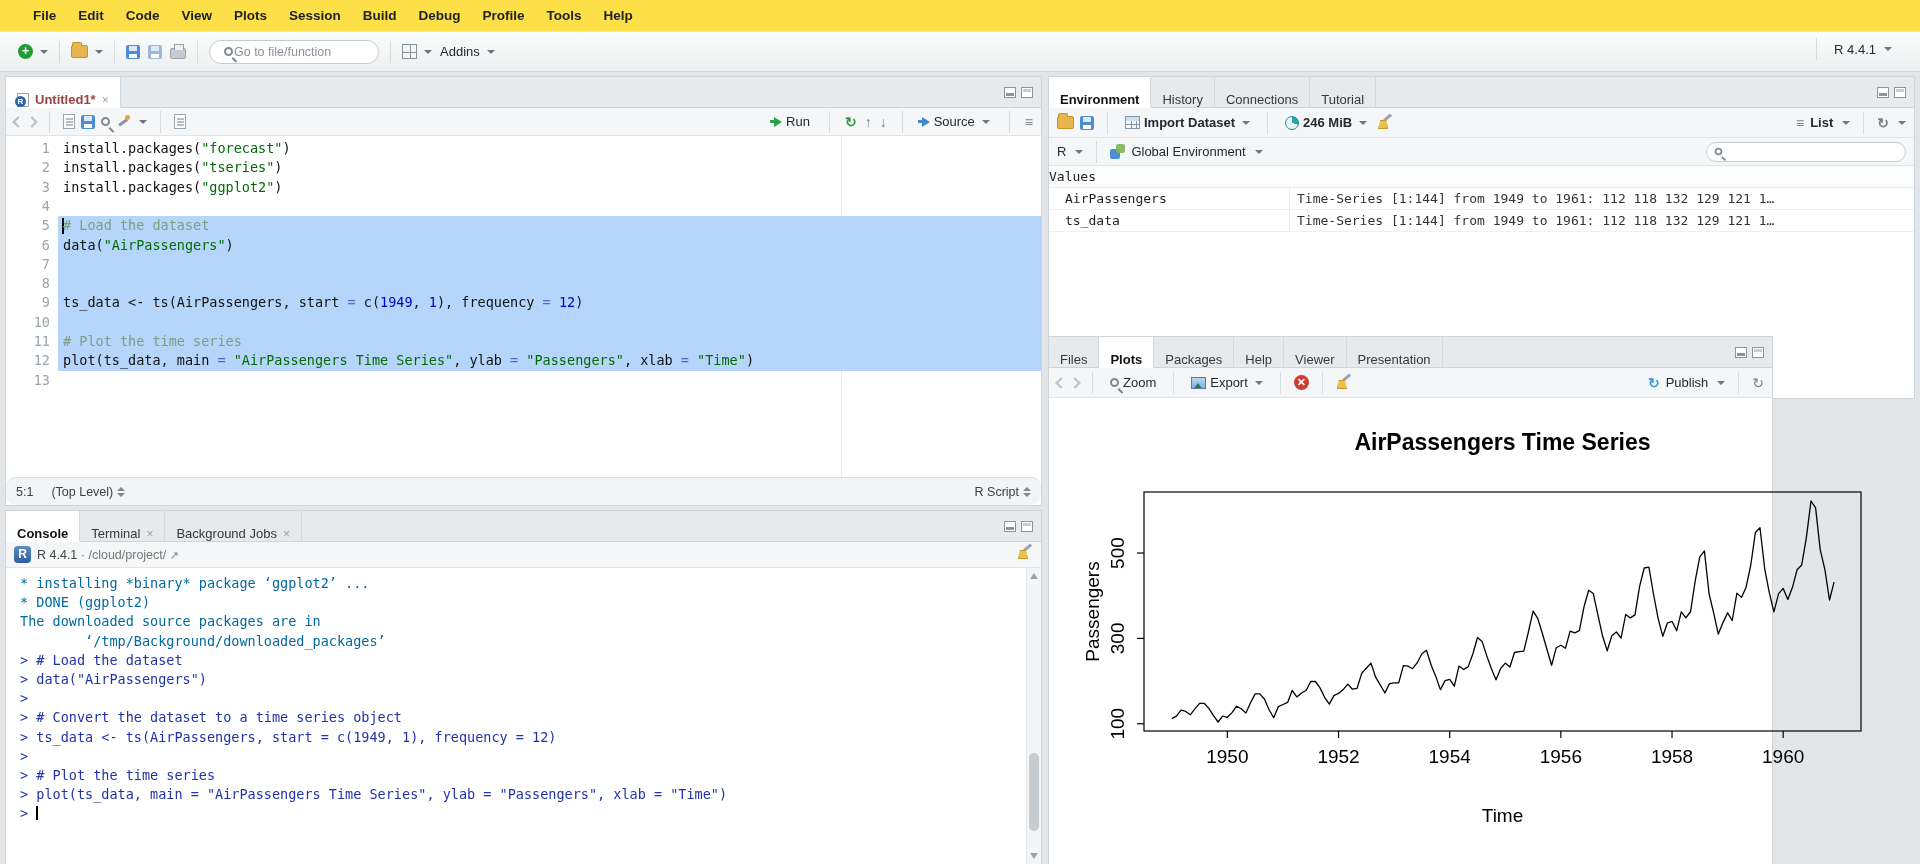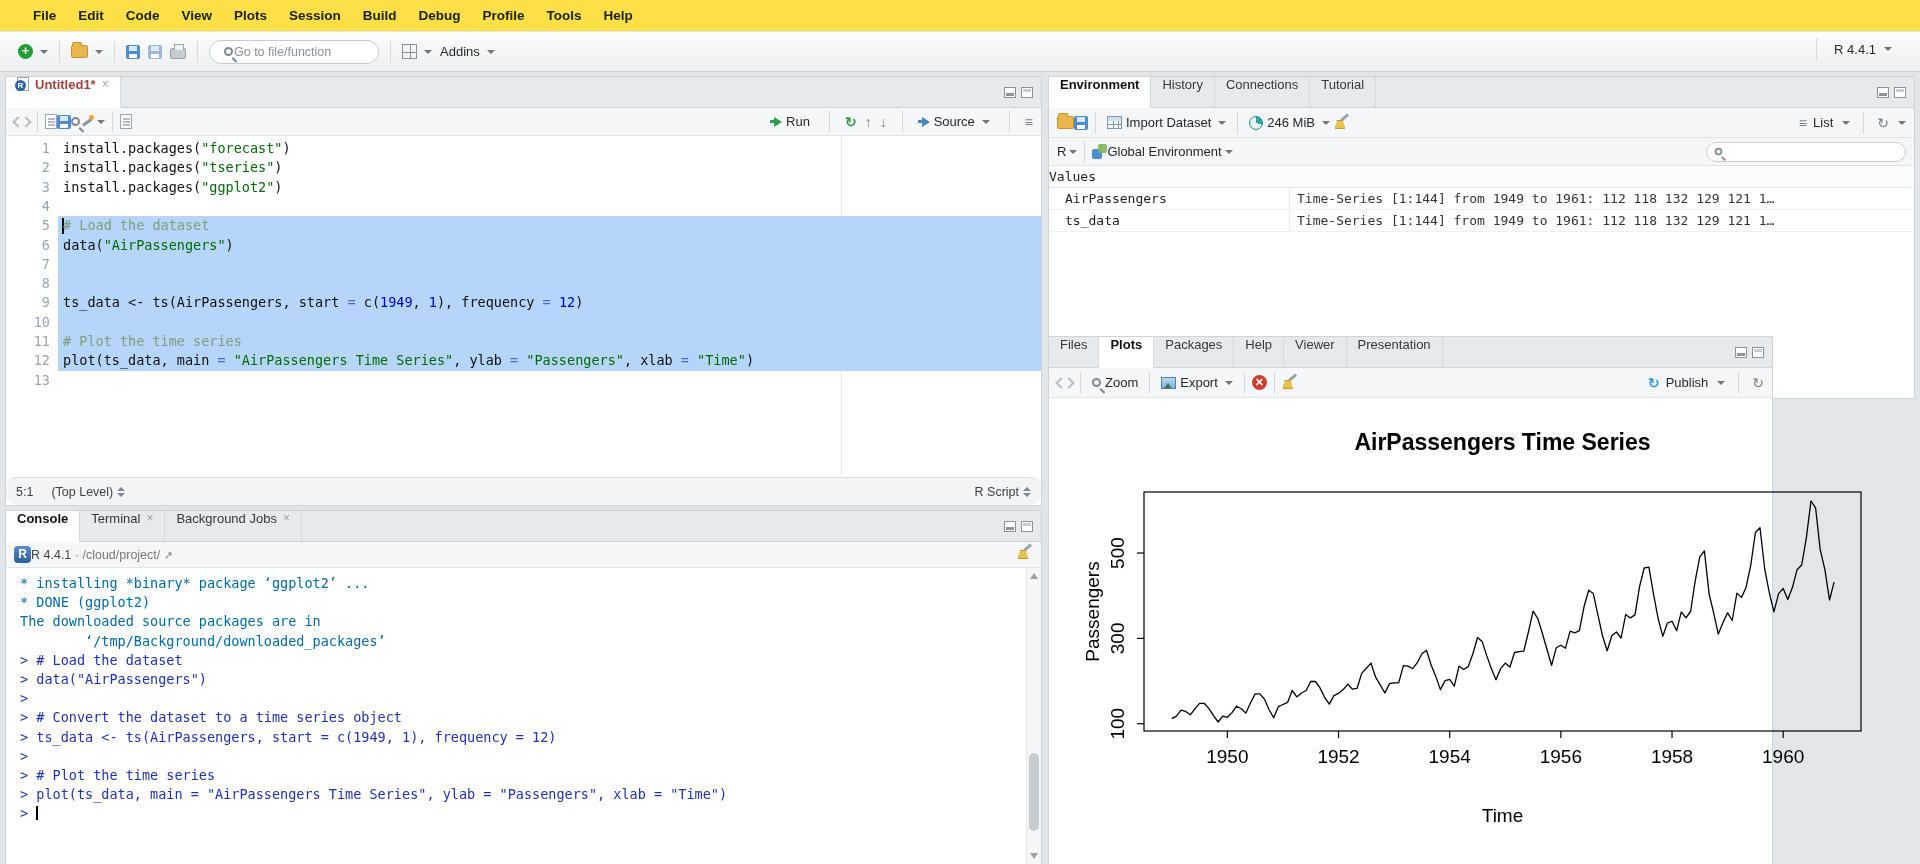--- a/index.html
+++ b/index.html
@@ -77,27 +77,27 @@
   .i-img::after { content:""; position:absolute; left:1px; bottom:-2px; width:0; height:0;
     border-left:5px solid transparent; border-right:5px solid transparent; border-bottom:7px solid #3f7046; }
   .winbtn { width:12px; height:11px; border:1px solid #8a949d; background:#fff; position:relative; margin-left:5px; }
   .winbtn.min::after { content:""; position:absolute; left:1px; bottom:1px; width:8px; height:3px; background:#8a949d; }
   .winbtn.max::after { content:""; position:absolute; left:1px; top:1px; width:8px; height:3px; background:#c6cdd3; }
 
   
   .pane { position:absolute; background:#fff; border:1px solid #cfd4d8; }
   .tabstrip { position:absolute; left:0; top:0; right:0; height:31px; background:#e7eaed;
     border-bottom:1px solid #cfd4d8; display:flex; align-items:stretch; }
-  .tab { display:flex; align-items:flex-start; gap:6px; padding:0 11px; font-size:13px; color:#33383d;
+  .tab { display:flex; align-items:flex-end; gap:6px; padding:0 11px; font-size:13px; color:#33383d;
     border-right:1px solid #d5d9dd; cursor:default; }
   .tab.active { background:#fff; font-weight:bold; color:#111; margin-bottom:-1px; border-bottom:1px solid #fff; }
   .tab .x { color:#9aa2aa; font-size:12px; font-weight:normal; }
   .strip-right { margin-left:auto; display:flex; align-items:center; padding-right:8px; }
   .subbar { position:absolute; left:0; right:0; background:#f4f6f7; border-bottom:1px solid #e1e5e8;
-    display:flex; align-items:center; padding:0 8px; }
+    display:flex; align-items:center; padding:0 8px; gap:6px; }
   .rdoc { width:12px; height:14px; background:#fff; border:1px solid #9aa3ab; position:relative; }
   .rdoc::after { content:"R"; position:absolute; left:-3px; top:2px; width:11px; height:11px; border-radius:50%;
     background:#2d66a8; color:#fff; font-size:8px; font-weight:bold; text-align:center; line-height:11px; }
 
   
   #src-pane { left:5px; top:76px; width:1037px; height:430px; }
   #src-toolbar { top:31px; height:28px; }
   #src-toolbar .right { margin-left:auto; display:flex; align-items:center; gap:8px; }
   #code-area { position:absolute; left:0; top:59px; right:0; bottom:28px; background:#fff; overflow:hidden; }
   #sel-band { position:absolute; background:#b5d5fa; left:52px; right:0; }
@@ -124,21 +124,21 @@
   .cl-err { color:#0369a1; } .cl-in { color:#2233aa; }
   .con-cursor { display:inline-block; width:1.5px; height:14px; background:#000; vertical-align:-2px; }
   #con-scroll { position:absolute; right:0; top:57px; bottom:0; width:15px; background:#f4f5f6; border-left:1px solid #e4e7ea; }
   #con-scroll .tri { position:absolute; left:3px; width:0; height:0; border-left:4.5px solid transparent; border-right:4.5px solid transparent; }
   #con-scroll .tu { top:5px; border-bottom:6px solid #9aa3ab; }
   #con-scroll .td { bottom:5px; border-top:6px solid #9aa3ab; }
   #con-thumb { position:absolute; left:2px; width:10px; top:185px; height:78px; background:#c7ccd1; border-radius:5px; }
 
   
   #env-pane { left:1048px; top:76px; width:867px; height:323px; }
-  #env-toolbar { top:31px; height:30px; }
+  #env-toolbar { top:31px; height:30px;font-weight:bold; }
   #env-toolbar .right, #plot-toolbar .right { margin-left:auto; display:flex; align-items:center; gap:6px; }
   #env-row2 { top:61px; height:28px; }
   #env-search { margin-left:auto; width:200px; height:20px; background:#fff; border:1px solid #c9ced3;
     border-radius:10px; display:flex; align-items:center; padding:0 7px; gap:5px; }
   #env-search input { border:none; outline:none; width:160px; font-size:12px; background:transparent; }
   #env-list { position:absolute; left:0; top:89px; right:0; bottom:0; overflow:hidden; }
   #env-section { height:22px; line-height:22px; font-size:13px; color:#222; padding-left:0;
     background:#fbfcfc; border-bottom:1px solid #e8ebee; font-family:"DejaVu Sans Mono",monospace; }
   .env-row { height:22px; line-height:22px; font-size:13px; border-bottom:1px solid #eef1f3;
     position:relative; font-family:"DejaVu Sans Mono",monospace; color:#1b1f23; }

